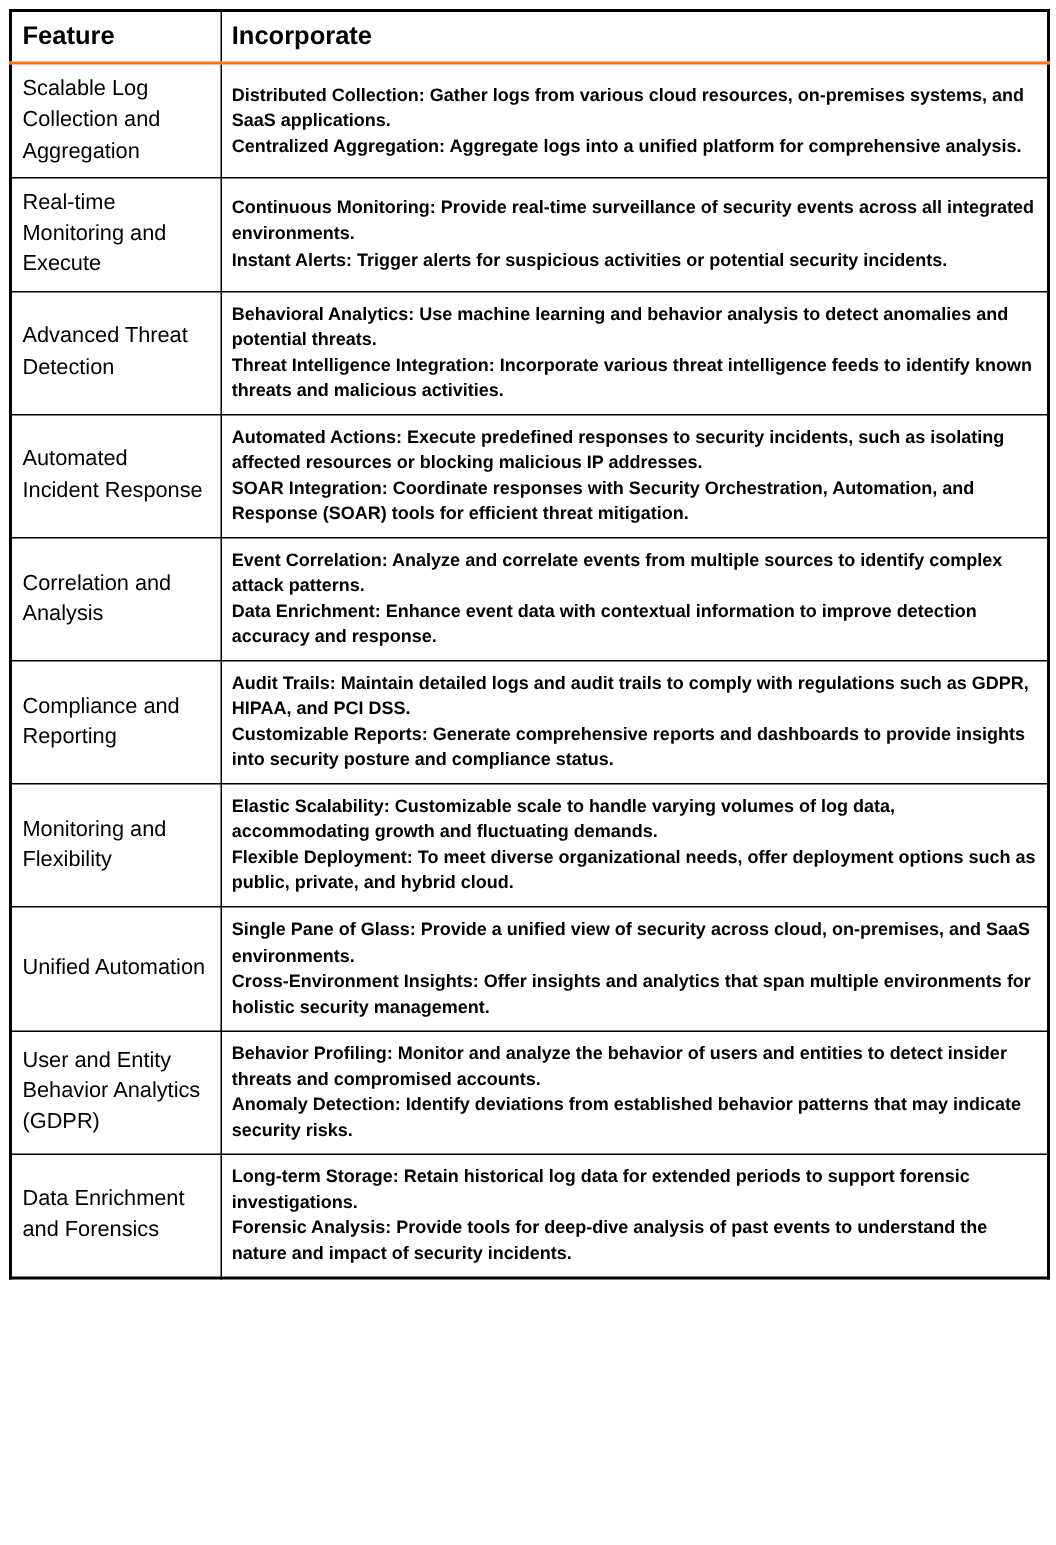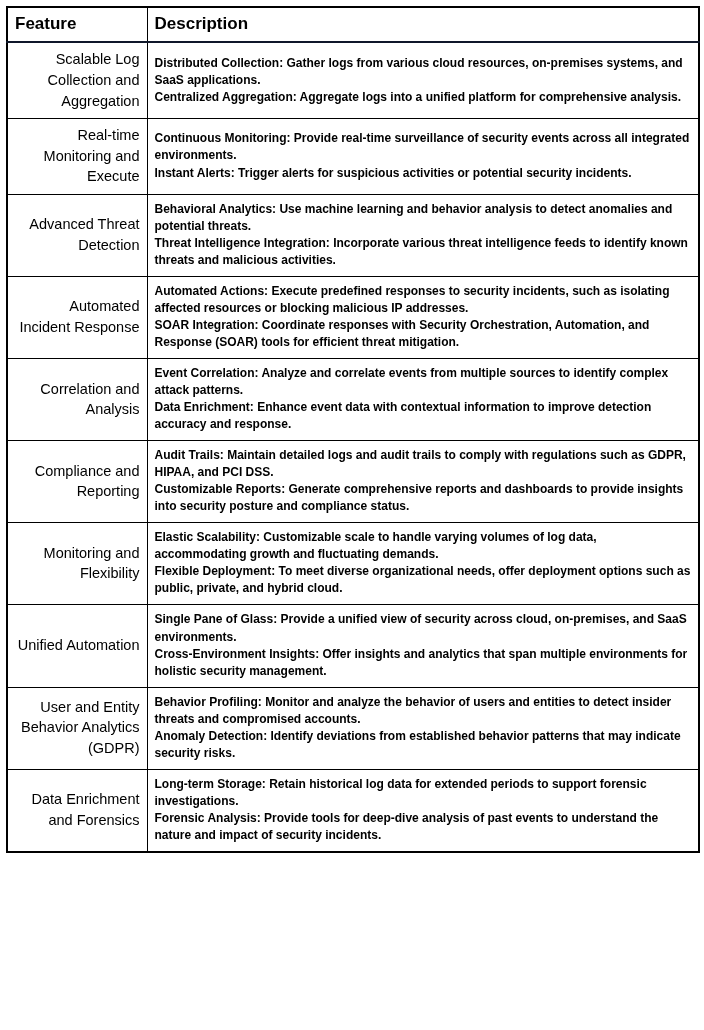--- a/index.html
+++ b/index.html
@@ -23,38 +23,37 @@
     table-layout: fixed;
     border: 2px solid #000;
   }
   table.feature-table th,
   table.feature-table td {
     border: 1px solid #000;
     vertical-align: middle;
     padding: 6px 7px 7px 7px;
   }
   table.feature-table thead th {
-    border-bottom: 2px solid #0f172a;
+    border-bottom: 2px solid #f97316;
   }
   col.col-feature { width: 140px; }
   col.col-desc { width: 552px; }
 
   .head-cell {
     font-size: 17px;
     font-weight: bold;
     text-align: left;
     padding-top: 5px;
     padding-bottom: 6px;
     line-height: 1.2;
   }
   .feature-cell {
     font-size: 14.5px;
     line-height: 1.42;
     vertical-align: middle;
-    text-align: right;
   }
   .desc-cell {
     font-size: 12px;
     line-height: 1.42;
     vertical-align: middle;
     font-weight: bold;
   }
   .desc-para {
     margin: 0;
   }
@@ -67,21 +66,21 @@
 
 <div class="sheet">
   <table class="feature-table">
     <colgroup>
       <col class="col-feature">
       <col class="col-desc">
     </colgroup>
     <thead>
       <tr>
         <th class="head-cell">Feature</th>
-        <th class="head-cell">Description</th>
+        <th class="head-cell">Incorporate</th>
       </tr>
     </thead>
     <tbody id="table-body">
         <tr>
           <td class="feature-cell">Scalable Log Collection and Aggregation</td>
           <td class="desc-cell">
             <div class="desc-para">Distributed Collection: Gather logs from various cloud resources, on-premises systems, and SaaS applications.</div>
             <div class="desc-para">Centralized Aggregation: Aggregate logs into a unified platform for comprehensive analysis.</div>
           </td>
         </tr>

